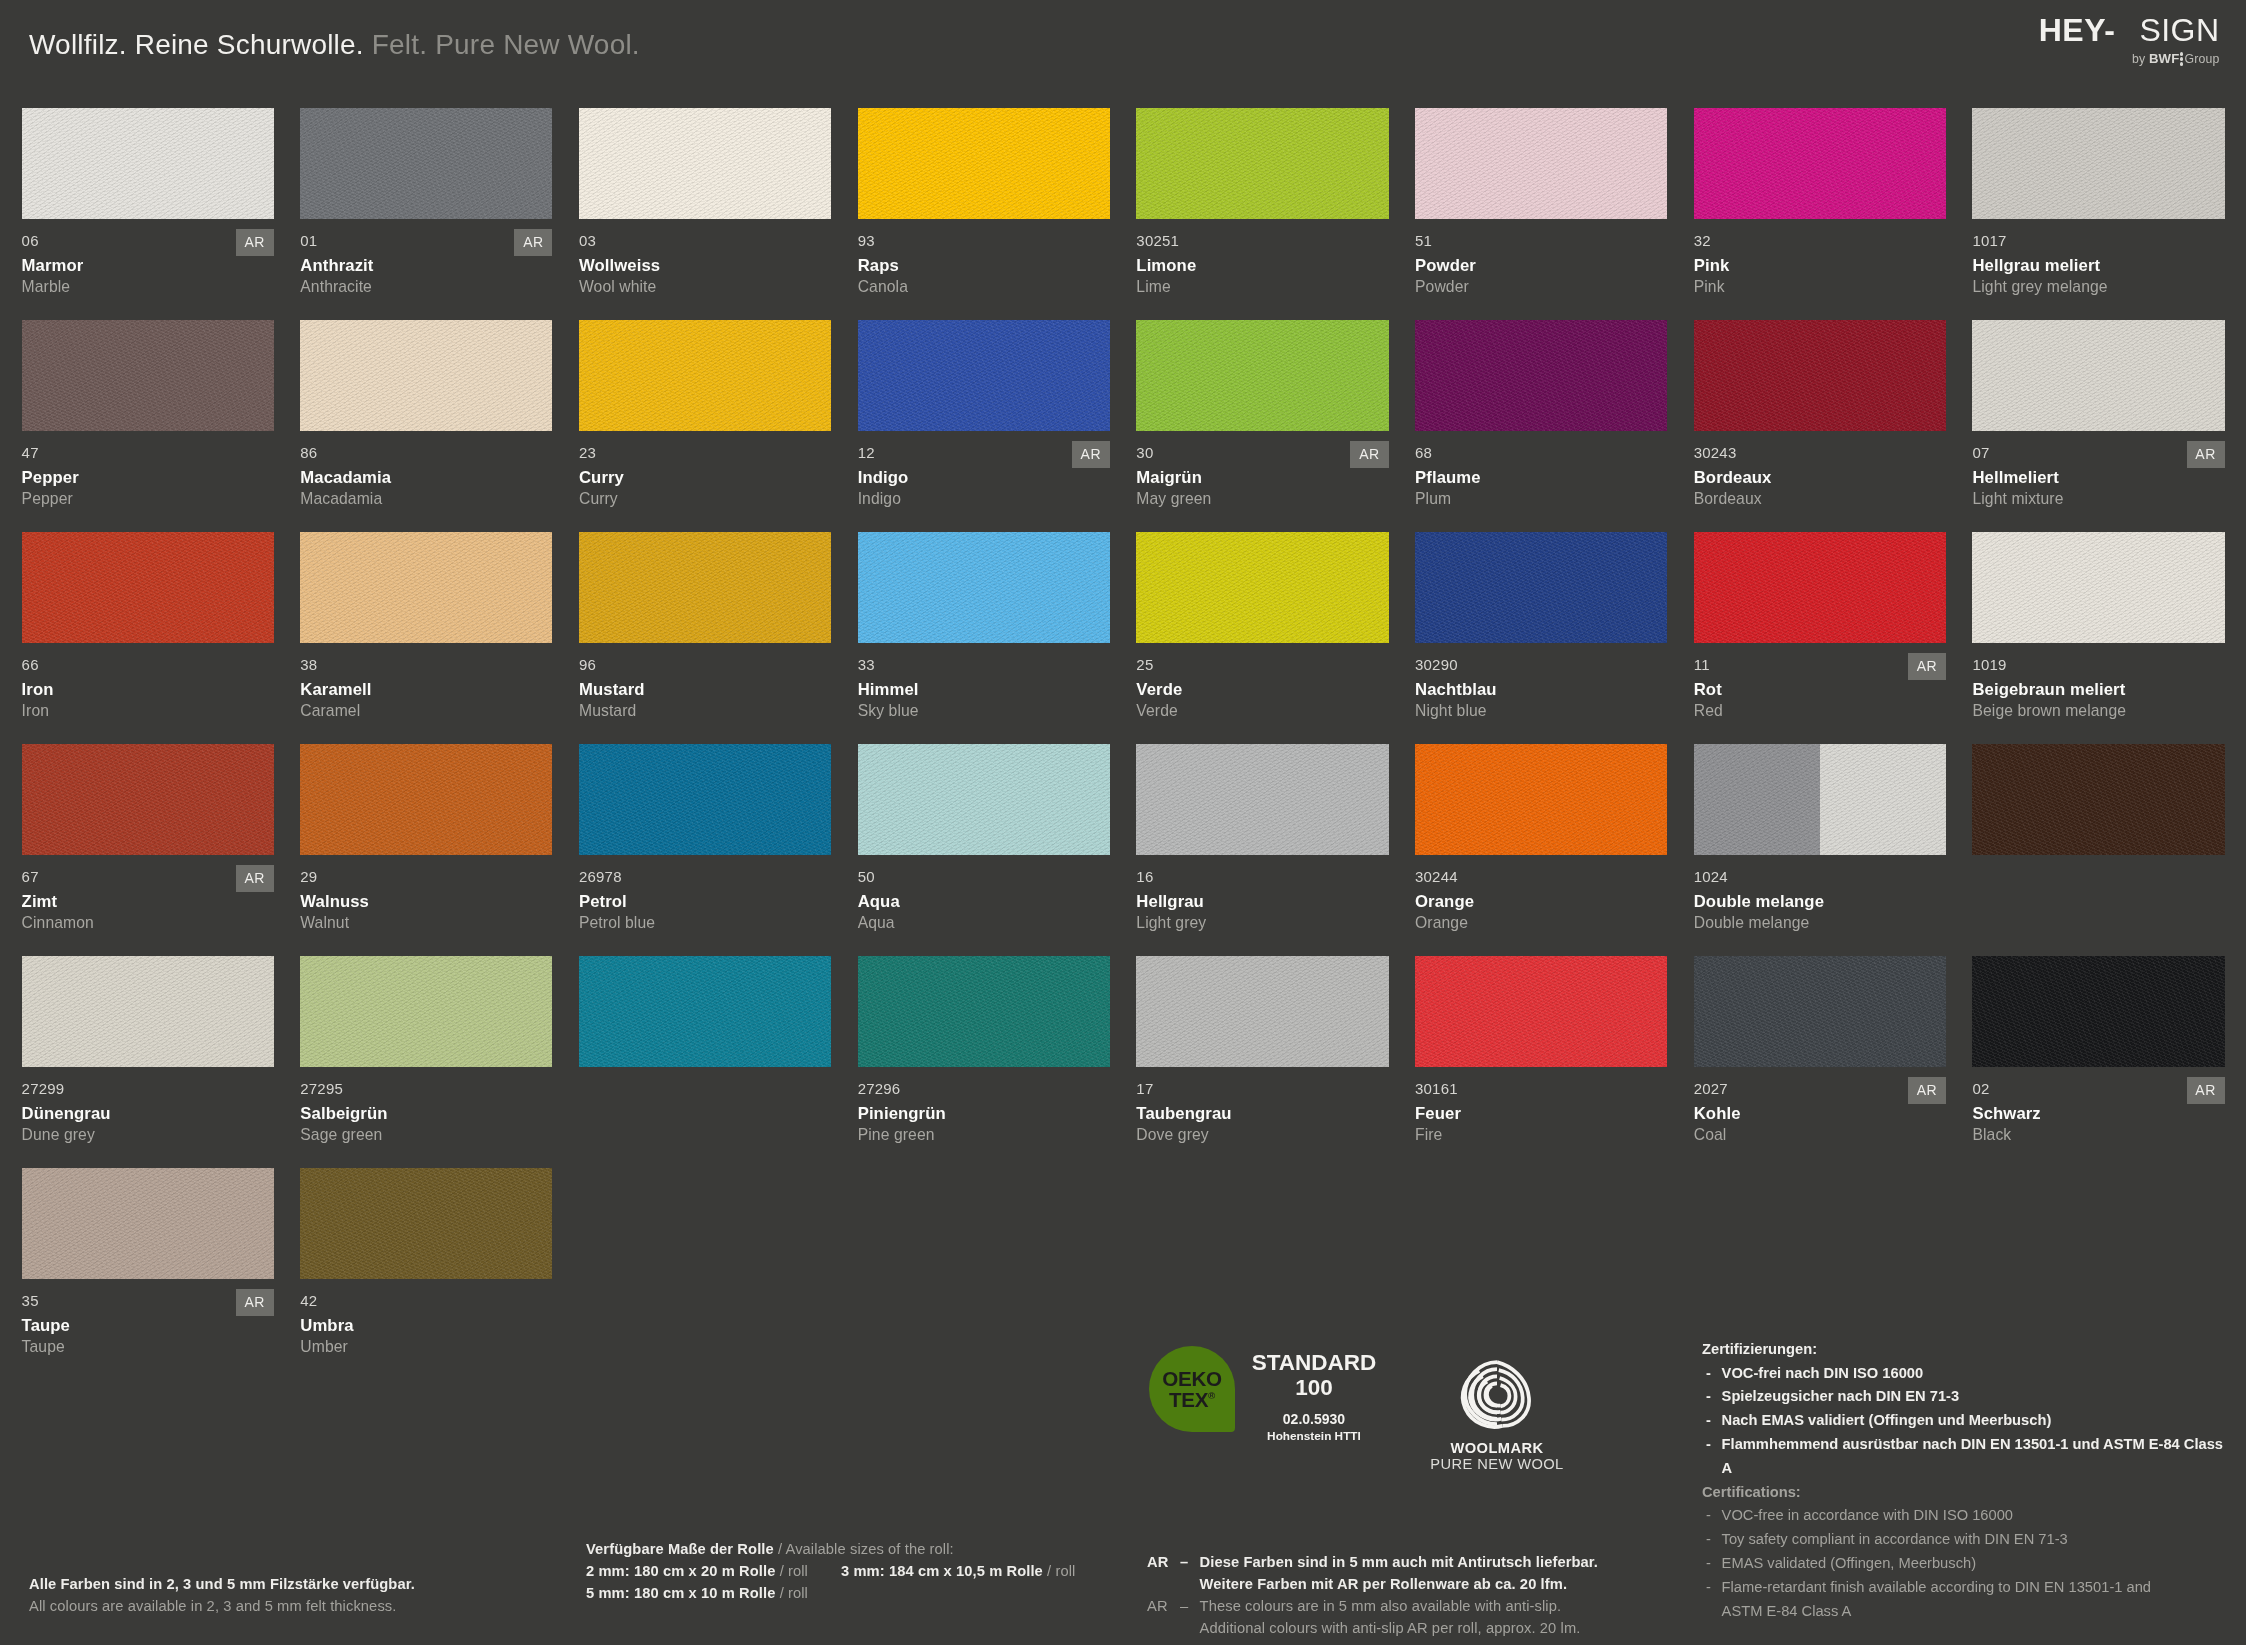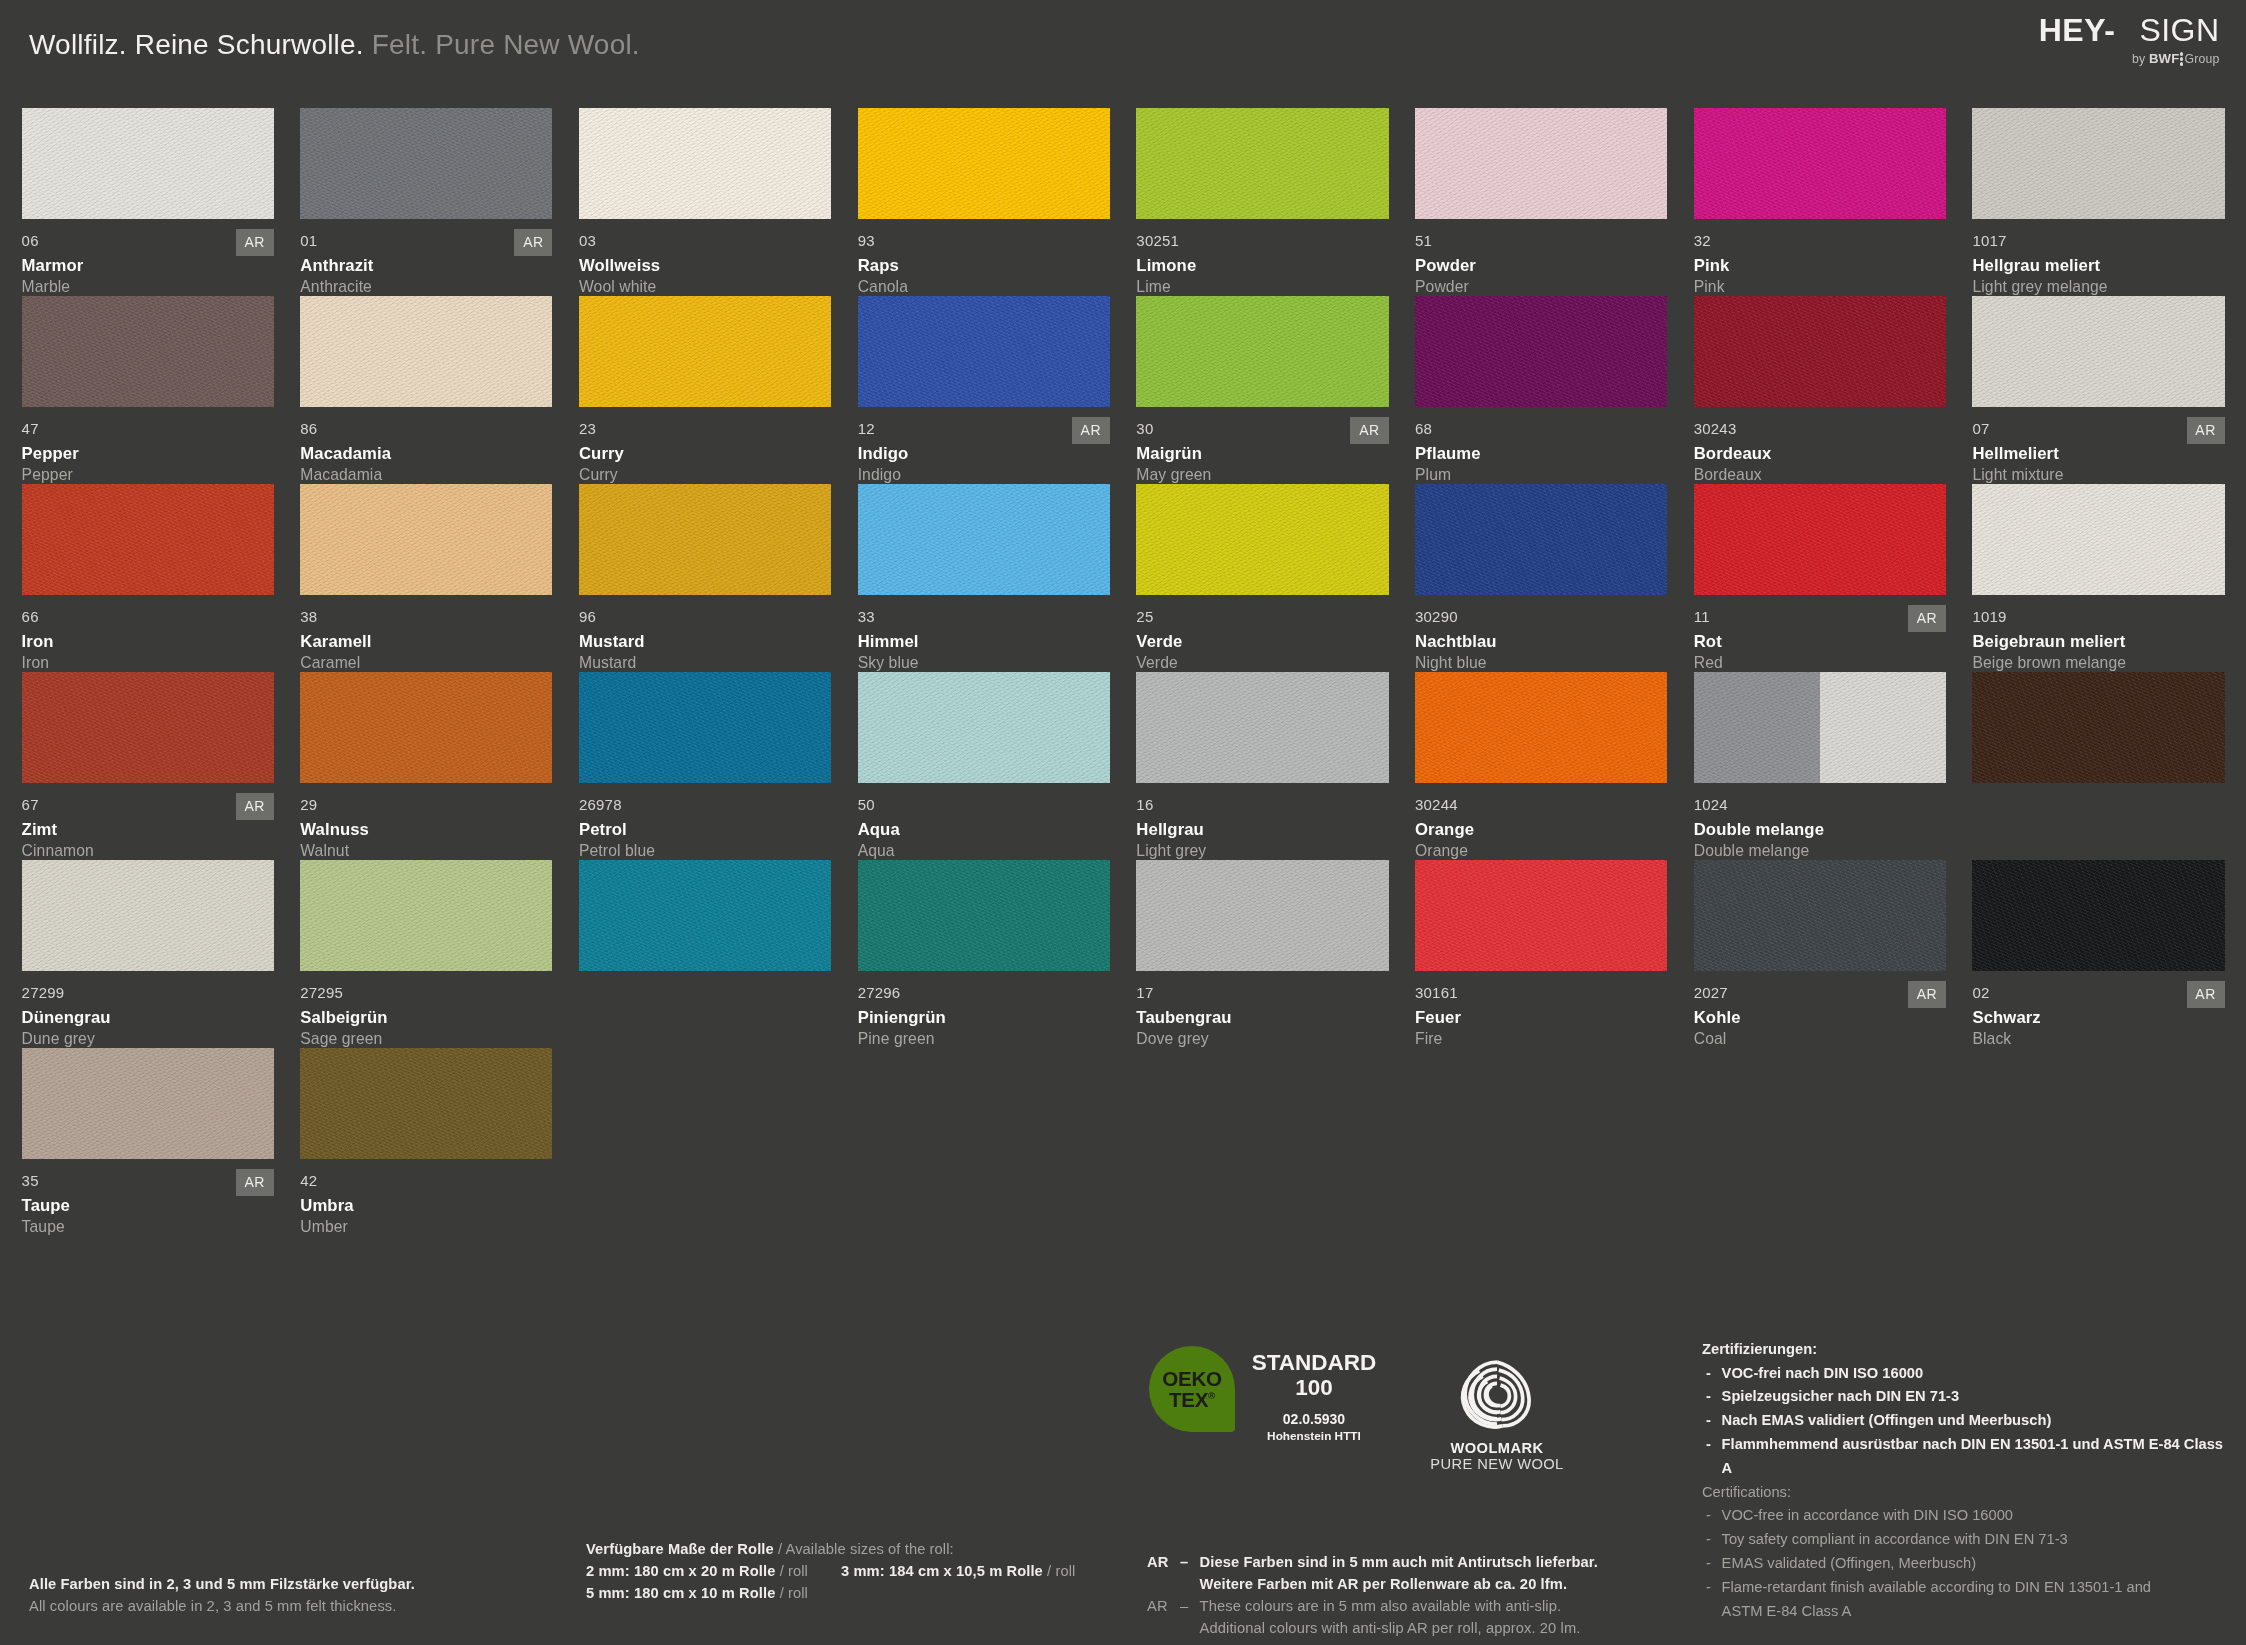--- a/index.html
+++ b/index.html
@@ -30,21 +30,21 @@
 
   
   .grid {
     position: absolute; left: 21.6px; top: 108px;
     width: 2203px;
     display: grid;
     grid-template-columns: repeat(8, 1fr);
     column-gap: 26.5px;
     row-gap: 0;
   }
-  .cell { height: 188px; position: relative; }
+  .cell { height: 212px; position: relative; }
   .chip {
     width: 100%; height: 111px;
     position: relative; overflow: hidden;
   }
   .chip .tex {
     position: absolute; inset: -20%;
     opacity: .55;
     background-image:
       repeating-linear-gradient(23deg, rgba(255,255,255,.11) 0 1px, transparent 1px 2.9px),
       repeating-linear-gradient(-37deg, rgba(0,0,0,.13) 0 1px, transparent 1px 3.9px),
@@ -108,21 +108,21 @@
 
   .wool { position: absolute; left: 1409px; top: 27.4px; text-align: center; width: 176px; }
   .wool svg { display:block; margin: 0 auto; }
   .wool .w1 { margin-top: 6.9px; font-size: 14.7px; font-weight: 700; color:#f4f3f0; letter-spacing:0.4px; }
   .wool .w2 { font-size: 14.7px; color:#ddddd9; letter-spacing:0.4px; }
 
   
   .certs { position: absolute; left: 1702px; top: 9.8px; width: 529px; }
   .certs .h { font-size: 14.7px; line-height: 1.62; }
   .certs .h.de { color: #f1f0ed; font-weight: 700; }
-  .certs .h.en { color: #a3a29d; font-weight: 400; }
+  .certs .h.en { color: #a3a29d; font-weight: 700; }
   .certs ul { list-style: none; }
   .certs li { font-size: 14.7px; line-height: 1.62; padding-left: 19.6px; position: relative; }
   .certs li::before { content: "-"; position: absolute; left: 3.9px; }
   .certs li.cont::before { content: ""; }
   .certs .de li { color: #f1f0ed; font-weight: 700; }
   .certs .en li { color: #a3a29d; font-weight: 400; }
 </style>
 </head>
 <body>
 

